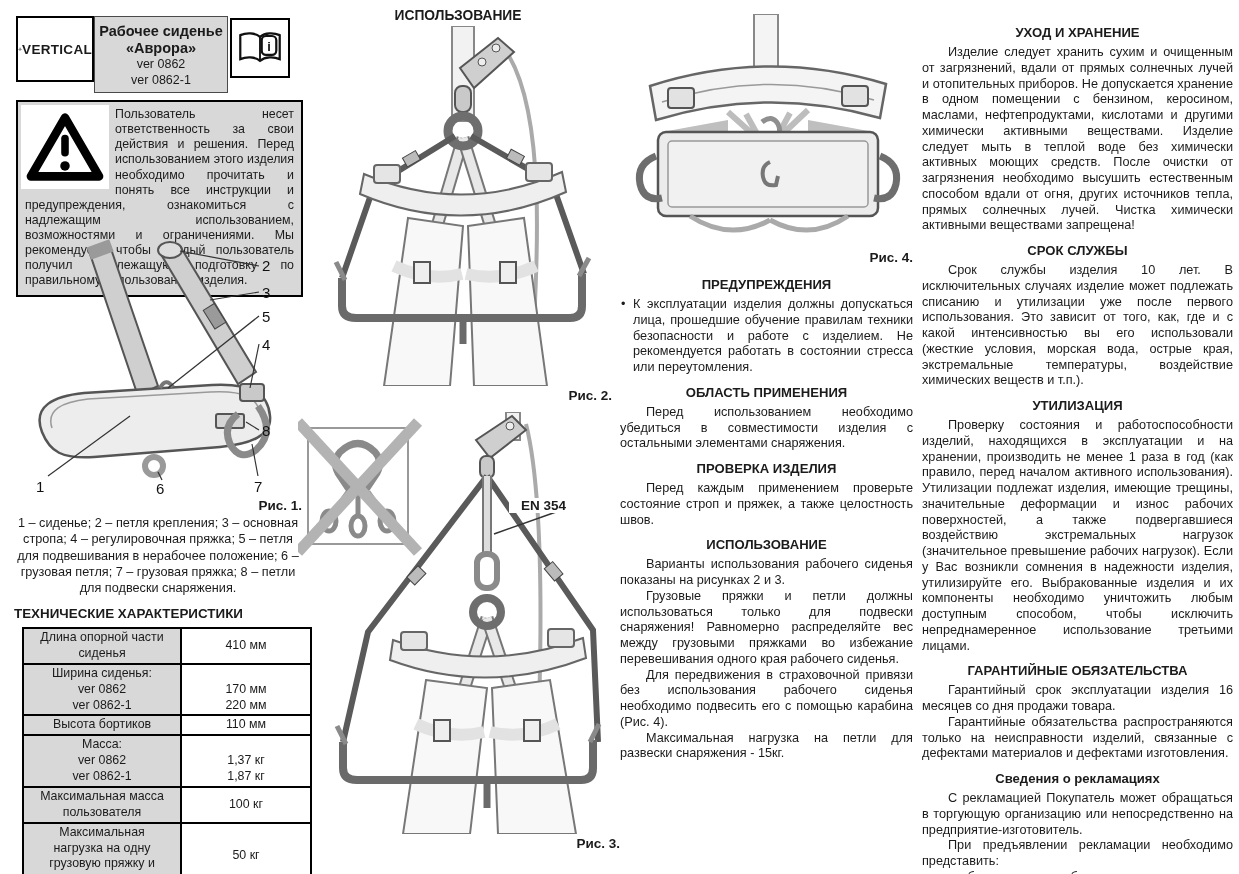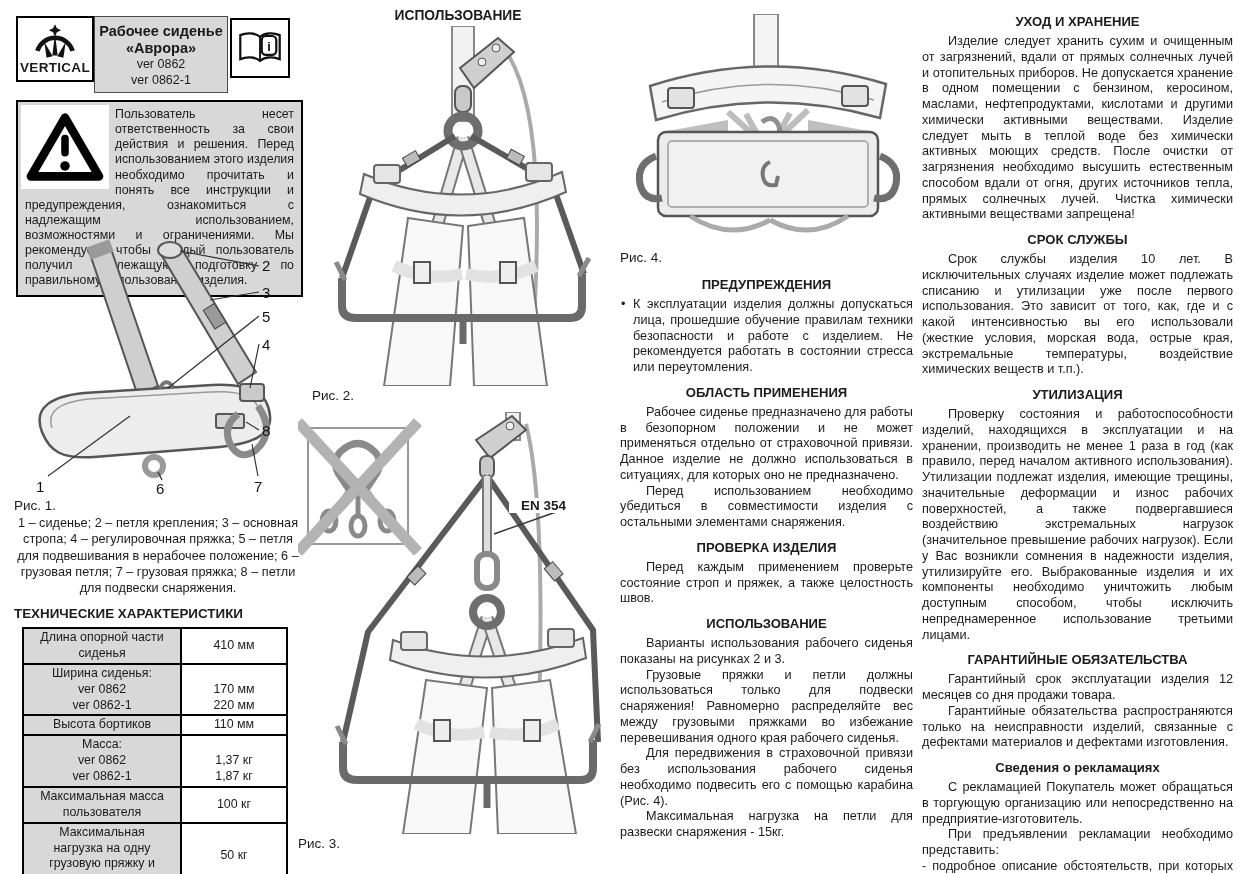--- a/index.html
+++ b/index.html
@@ -3,52 +3,52 @@
 <meta charset="utf-8">
 <style>
   *{margin:0;padding:0;box-sizing:border-box}
   html,body{background:#fff}
   body{font-family:"Liberation Sans",sans-serif;color:#1b1b1b}
   .page{position:relative;width:1239px;height:874px;background:#fff;overflow:hidden}
   .abs{position:absolute}
 
   
   .header{left:16px;top:16px;display:flex;align-items:flex-start}
-  .logo-box{width:78px;height:66px;border:2px solid #000;background:#fff;display:flex;flex-direction:column;align-items:center;justify-content:center}
+  .logo-box{width:78px;height:66px;border:2px solid #000;background:#fff;display:flex;flex-direction:row;align-items:center;justify-content:flex-start}
   .logo-brand{font-weight:bold;font-size:13.5px;letter-spacing:.3px;margin-top:1px}
   .title-box{width:134px;min-height:70px;background:#d8d8d8;border:1.5px solid #4a4a4a;text-align:center;padding:6px 2px 4px}
   .title-line{font-weight:bold;font-size:14.5px;line-height:1.15}
   .ver-line{font-size:12.5px;line-height:1.2;margin-top:1px}
   .info-box{width:60px;height:60px;border:2px solid #000;background:#fff;margin:2px 0 0 2px;display:flex;align-items:center;justify-content:center}
 
   
   .warning-box{left:16px;top:100px;width:287px;background:#d8d8d8;border:2px solid #000;padding:5px 7px 6px;font-size:12.4px;line-height:1.22;text-align:justify}
   .warn-icon-wrap{float:left;width:88px;height:84px;background:#fff;margin:-2px 6px 2px -4px;display:flex;align-items:center;justify-content:center}
 
   
-  .fig-cap{font-weight:normal;font-size:13.5px;text-align:left}
+  .fig-cap{font-weight:bold;font-size:13.5px;text-align:right}
   .legend-block{left:14px;top:498px;width:288px;text-align:center}
   .legend{font-size:12.7px;line-height:1.28;margin-top:2px}
 
   
   .specs-title{left:14px;top:606px;width:288px;text-align:left;font-weight:bold;font-size:13.4px}
   .specs{left:22px;top:627px;border-collapse:collapse}
   .specs td{border:2px solid #000;font-size:12.4px;line-height:1.28;text-align:center;vertical-align:middle;padding:1px 4px;white-space:pre-line}
   .specs td.param{background:#d8d8d8;width:158px}
-  .specs td.value{width:106px;background:#fff}
+  .specs td.value{width:130px;background:#fff}
 
   
   .usage-head{left:306px;top:8px;width:304px;text-align:center;font-weight:bold;font-size:13.8px}
   .en-label{left:509px;top:498px;font-weight:bold;font-size:13.5px;background:#fff;padding:0 12px}
 
   
   .col3{left:620px;top:268px;width:293px}
   .col4{left:922px;top:14px;width:311px}
   h3.sec{font-size:13.1px;font-weight:bold;text-align:center;margin:9px 0 5px}
-  .col4 h3.sec:first-child{margin-top:0}
+  .col4 h3.sec:first-child{margin-top:11px}
   p.jp{font-size:12.7px;line-height:1.24;text-align:justify}
   p.ind{text-indent:26px}
   .bullet-row{position:relative;padding-left:13px}
   .bullet-row .bullet{position:absolute;left:1px;top:0;font-size:12.7px}
 </style>
 </head>
 <body>
 
 <div class="page">
 
@@ -280,21 +280,20 @@
   <div class="abs fig-cap" style="left:620px;top:250px;width:293px">Рис. 4.</div>
 
   <div class="abs col3">
     <h3 class="sec">ПРЕДУПРЕЖДЕНИЯ</h3>
     <div class="bullet-row">
       <span class="bullet">•</span>
       <p class="jp">К эксплуатации изделия должны допускаться лица, прошедшие обучение правилам техники безопасности и работе с изделием. Не рекомендуется работать в состоянии стресса или переутомления.</p>
     </div>
 
     <h3 class="sec">ОБЛАСТЬ ПРИМЕНЕНИЯ</h3>
-    <p class="jp ind">Рабочее сиденье предназначено для работы в безопорном положении и не может применяться отдельно от страховочной привязи. Данное изделие не должно использоваться в ситуациях, для которых оно не предназначено.</p>
 
     <p class="jp ind">Перед использованием необходимо убедиться в совместимости изделия с остальными элементами снаряжения.</p>
 
     <h3 class="sec">ПРОВЕРКА ИЗДЕЛИЯ</h3>
     <p class="jp ind">Перед каждым применением проверьте состояние строп и пряжек, а также целостность швов.</p>
 
     <h3 class="sec">ИСПОЛЬЗОВАНИЕ</h3>
     <p class="jp ind">Варианты использования рабочего сиденья показаны на рисунках 2 и 3.</p>
     <p class="jp ind">Грузовые пряжки и петли должны использоваться только для подвески снаряжения! Равномерно распределяйте вес между грузовыми пряжками во избежание перевешивания одного края рабочего сиденья.</p>
     <p class="jp ind">Для передвижения в страховочной привязи без использования рабочего сиденья необходимо подвесить его с помощью карабина (Рис. 4).</p>
@@ -306,21 +305,21 @@
     <h3 class="sec">УХОД И ХРАНЕНИЕ</h3>
     <p class="jp ind">Изделие следует хранить сухим и очищенным от загрязнений, вдали от прямых солнечных лучей и отопительных приборов. Не допускается хранение в одном помещении с бензином, керосином, маслами, нефтепродуктами, кислотами и другими химически активными веществами. Изделие следует мыть в теплой воде без химически активных моющих средств. После очистки от загрязнения необходимо высушить естественным способом вдали от огня, других источников тепла, прямых солнечных лучей. Чистка химически активными веществами запрещена!</p>
 
     <h3 class="sec">СРОК СЛУЖБЫ</h3>
     <p class="jp ind">Срок службы изделия 10 лет. В исключительных случаях изделие может подлежать списанию и утилизации уже после первого использования. Это зависит от того, как, где и с какой интенсивностью вы его использовали (жесткие условия, морская вода, острые края, экстремальные температуры, воздействие химических веществ и т.п.).</p>
 
     <h3 class="sec">УТИЛИЗАЦИЯ</h3>
     <p class="jp ind">Проверку состояния и работоспособности изделий, находящихся в эксплуатации и на хранении, производить не менее 1 раза в год (как правило, перед началом активного использования). Утилизации подлежат изделия, имеющие трещины, значительные деформации и износ рабочих поверхностей, а также подвергавшиеся воздействию экстремальных нагрузок (значительное превышение рабочих нагрузок). Если у Вас возникли сомнения в надежности изделия, утилизируйте его. Выбракованные изделия и их компоненты необходимо уничтожить любым доступным способом, чтобы исключить непреднамеренное использование третьими лицами.</p>
 
     <h3 class="sec">ГАРАНТИЙНЫЕ ОБЯЗАТЕЛЬСТВА</h3>
-    <p class="jp ind">Гарантийный срок эксплуатации изделия 12 месяцев со дня продажи товара.</p>
+    <p class="jp ind">Гарантийный срок эксплуатации изделия 16 месяцев со дня продажи товара.</p>
     <p class="jp ind">Гарантийные обязательства распространяются только на неисправности изделий, связанные с дефектами материалов и дефектами изготовления.</p>
 
     <h3 class="sec">Сведения о рекламациях</h3>
     <p class="jp ind">С рекламацией Покупатель может обращаться в торгующую организацию или непосредственно на предприятие-изготовитель.</p>
     <p class="jp ind">При предъявлении рекламации необходимо представить:</p>
     <p class="jp">- подробное описание обстоятельств, при которых произошло повреждение;</p>
 
   </div>
 
 </div>

